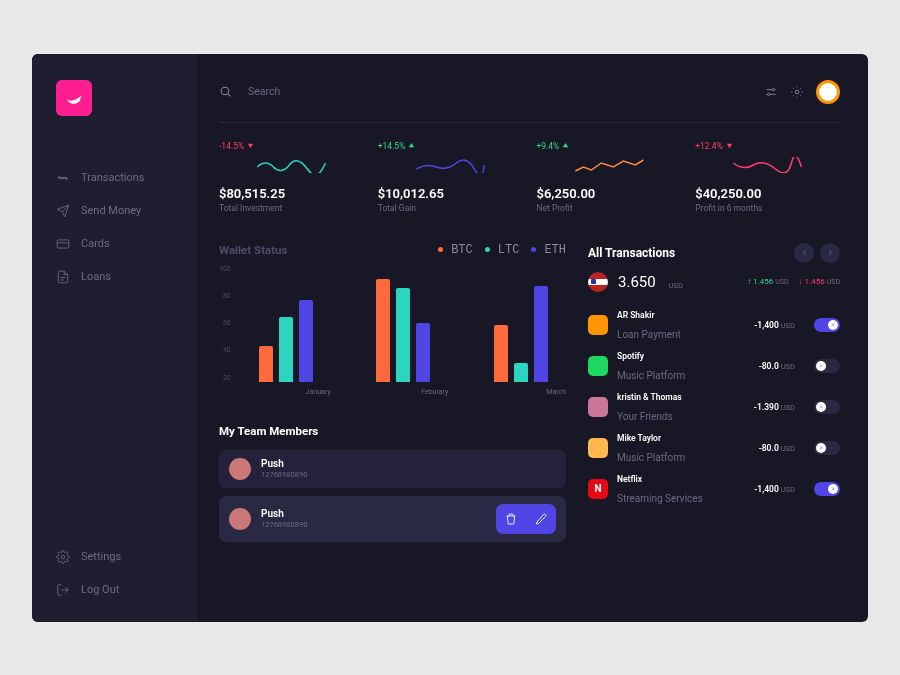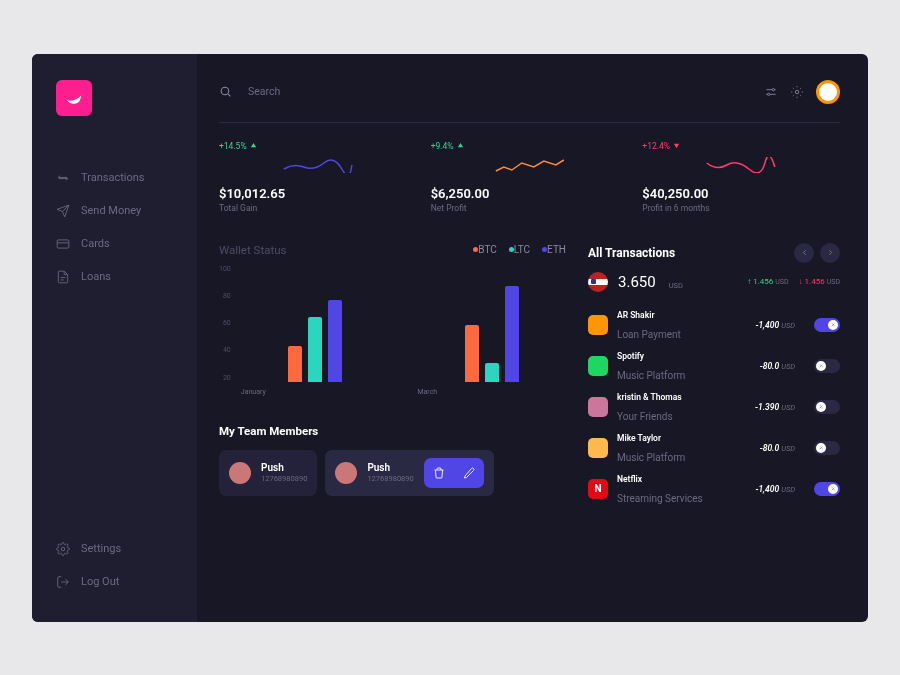--- a/index.html
+++ b/index.html
@@ -1,18 +1,18 @@
 <!DOCTYPE html>
 <html><head>
 <meta charset="utf-8">
 <style>
   * { box-sizing: border-box; margin: 0; padding: 0; }
   body { background: #e8e8ea; font-family: -apple-system, BlinkMacSystemFont, "Segoe UI", Roboto, sans-serif; display: flex; align-items: center; justify-content: center; width: 900px; height: 675px; }
   .app { width: 836px; height: 568px; background: #181726; border-radius: 6px; display: flex; overflow: hidden; }
-  .sidebar { width: 165px; background: #1f1e30; display: flex; flex-direction: column; padding: 26px 0 24px 0; }
+  .sidebar { width: 165px; background: #1f1e30; display: flex; flex-direction: column; padding: 26px 0 16px 0; }
   .logo { width: 36px; height: 36px; background: #ff1e8f; border-radius: 6px; margin-left: 24px; display:flex; align-items:center; justify-content:center; }
   .logo svg { width: 20px; height: 20px; fill:#fff; }
   .nav { margin-top: 46px; display:flex; flex-direction:column; gap:1px; }
   .nav-item { display:flex; align-items:center; gap:11px; padding: 9px 0 9px 24px; color:#6b6a81; font-size:11px; cursor:pointer; }
   .nav-item.active { background:#5046e5; color:#fff; }
   .nav-item .ico { width:14px; height:14px; display:flex; align-items:center; justify-content:center; }
   .nav-item .ico svg { width:14px; height:14px; stroke:currentColor; fill:none; stroke-width:1.5; }
   .nav-bottom { margin-top:auto; }
   .main { flex:1; padding: 26px 28px 18px 22px; overflow:hidden; display:flex; flex-direction:column; }
   .topbar { display:flex; align-items:center; gap:12px; }
@@ -27,33 +27,33 @@
   .stat-change { font-size:8.5px; display:flex; align-items:center; gap:3px; }
   .stat-change.red { color:#ff3b6b; }
   .stat-change.green { color:#2fd88b; }
   .stat-change svg { width:7px; height:7px; }
   .spark { margin-top:6px; width:100%; height:16px; }
   .stat-value { color:#fff; font-size:13px; font-weight:600; margin-top:9px; }
   .stat-label { color:#6b6a81; font-size:8.5px; margin-top:2px; }
   .content { display:flex; gap:22px; margin-top:30px; flex:1; overflow:hidden; }
   .left { flex:1; display:flex; flex-direction:column; }
   .wallet-head { display:flex; align-items:center; gap:18px; }
-  .wallet-title { color:#4d4c66; font-size:11.5px; font-weight:400; flex:1; }
-  .legend-item { display:flex; align-items:center; gap:0; font-size:10px; color:#8b8aa0; }
+  .wallet-title { color:#4d4c66; font-size:11.5px; font-weight:700; flex:1; }
+  .legend-item { display:flex; align-items:center; gap:8px; font-size:12px; color:#8b8aa0;font-family:Liberation Mono, monospace; }
   .legend-dot { width:5px; height:5px; border-radius:50%; }
   .chart { height:133px; margin-top:8px; position:relative; display:flex; }
   .y-axis { display:flex; flex-direction:column; justify-content:space-between; margin-right:10px; padding-bottom:16px; }
   .y-tick { font-size:7px; color:#4d4c66; text-align:right; }
   .bars { flex:1; display:flex; gap:28px; padding-bottom:16px; }
   .month-group { flex:1; display:flex; flex-direction:column; position:relative; }
   .bars-row { flex:1; display:flex; align-items:flex-end; gap:6px; justify-content:center; }
   .bar { width:14px; border-radius:2px 2px 0 0; }
-  .month-label { font-size:7px; color:#6b6a81; text-align:left; margin-top:6px; position:absolute; bottom:-14px; left:0; right:0;}
+  .month-label { font-size:7px; color:#6b6a81; text-align:right; margin-top:6px; position:absolute; bottom:-14px; left:0; right:0;}
   .team-title { color:#fff; font-size:11.5px; font-weight:700; margin-top:26px; }
-  .team-list { margin-top:12px; display:flex; gap:8px; }
+  .team-list { margin-top:12px; display:flex; flex-direction:column; gap:8px; }
   .team-item { background:#23223a; border-radius:7px; padding:8px 10px; display:flex; align-items:center; gap:10px; }
   .team-item.selected { background:#2a2943; }
   .team-avatar { width:22px; height:22px; border-radius:50%; background:#c77; }
   .team-info-name { color:#fff; font-size:10px; font-weight:600; }
   .team-info-sub { color:#6b6a81; font-size:7.5px; margin-top:1px; }
   .team-actions { margin-left:auto; display:flex; background:#5046e5; border-radius:7px; overflow:hidden; }
   .team-action { width:30px; height:30px; display:flex; align-items:center; justify-content:center; cursor:pointer; }
   .team-action svg { width:12px; height:12px; stroke:#fff; fill:none; stroke-width:1.8; }
   .right { width:252px; display:flex; flex-direction:column; }
   .trans-head { display:flex; align-items:center; }
@@ -68,21 +68,21 @@
   .summary-unit { color:#6b6a81; font-size:7.5px; margin-left:3px; align-self:flex-end; padding-bottom:2px; }
   .delta { font-size:8px; display:flex; align-items:center; gap:2px; }
   .delta.up { color:#2fd88b; }
   .delta.down { color:#ff3b6b; }
   .delta-unit { color:#6b6a81; font-size:7px; }
   .trans-list { margin-top:18px; display:flex; flex-direction:column; gap:11px; }
   .trans-item { display:flex; align-items:center; gap:9px; }
   .trans-avatar { width:20px; height:20px; border-radius:5px; display:flex; align-items:center; justify-content:center; font-size:10px; font-weight:700; color:#fff; }
   .trans-info-name { color:#fff; font-size:8.5px; font-weight:600; }
   .trans-info-sub { color:#6b6a81; font-size:10px; margin-top:9px; }
-  .trans-amount { margin-left:auto; font-size:8.5px; font-weight:600; color:#fff;font-style:italic; }
+  .trans-amount { margin-left:auto; font-size:8.5px; font-weight:600; color:#fff; }
   .trans-amount-unit { color:#6b6a81; font-weight:400; font-size:7.5px; margin-left:2px; }
   .toggle { width:26px; height:14px; border-radius:7px; background:#2a2943; margin-left:10px; display:flex; align-items:center; padding:2px; cursor:pointer; }
   .toggle.on { justify-content:flex-end; background:#5046e5; }
   .toggle-knob { width:10px; height:10px; border-radius:50%; background:#fff; display:flex; align-items:center; justify-content:center; }
   .toggle-knob svg{ width:6px; height:6px; stroke:#5046e5; fill:none; stroke-width:2.5;}
 </style>
 </head>
 <body>
 
 <div class="app">
@@ -166,20 +166,30 @@
           <circle cx="12" cy="12" r="3"></circle>
           <path d="M12 2v2M12 20v2M4.9 4.9l1.4 1.4M17.7 17.7l1.4 1.4M2 12h2M20 12h2M4.9 19.1l1.4-1.4M17.7 6.3l1.4-1.4"></path>
         </svg>
       <div class="avatar-top">
           <div class="avatar-top-inner"></div>
         </div>
     </div>
     <div class="divider"></div>
 
     <div class="stats" id="stats-row">
+    <div class="stat">
+      <div class="stat-change red">-14.5%<svg viewBox="0 0 8 8">
+              <path d="M4 7L1 2h6z" fill="currentColor"></path>
+            </svg></div>
+      <svg class="spark" viewBox="0 0 72 16">
+            <path d="M2 10 Q10 2 18 10 T34 8 T52 12 T70 6" stroke="#2bd6c0" fill="none" stroke-width="1.5"></path>
+          </svg>
+      <div class="stat-value">$80,515.25</div>
+      <div class="stat-label">Total Investment</div>
+    </div>
     <div class="stat">
       <div class="stat-change green">+14.5%<svg viewBox="0 0 8 8">
               <path d="M4 1l3 5H1z" fill="currentColor"></path>
             </svg></div>
       <svg class="spark" viewBox="0 0 72 16">
             <path d="M2 12 Q12 6 22 10 T42 6 T60 12 T70 8" stroke="#5046e5" fill="none" stroke-width="1.5"></path>
           </svg>
       <div class="stat-value">$10,012.65</div>
       <div class="stat-label">Total Gain</div>
     </div>
@@ -233,20 +243,28 @@
               <div class="y-tick">20</div>
             </div>
           <div class="bars" id="bars">
               <div class="month-group">
                 <div class="bars-row">
                   <div class="bar" style="height:30%;background:#ff6a3d"></div>
                   <div class="bar" style="height:55.00000000000001%;background:#2bd6c0"></div>
                   <div class="bar" style="height:70%;background:#5046e5"></div>
                 </div>
                 <div class="month-label">January</div>
+              </div>
+              <div class="month-group">
+                <div class="bars-row">
+                  <div class="bar" style="height:88%;background:#ff6a3d"></div>
+                  <div class="bar" style="height:80%;background:#2bd6c0"></div>
+                  <div class="bar" style="height:50%;background:#5046e5"></div>
+                </div>
+                <div class="month-label">Feburary</div>
               </div>
               <div class="month-group">
                 <div class="bars-row">
                   <div class="bar" style="height:48%;background:#ff6a3d"></div>
                   <div class="bar" style="height:16%;background:#2bd6c0"></div>
                   <div class="bar" style="height:82%;background:#5046e5"></div>
                 </div>
                 <div class="month-label">March</div>
               </div>
             </div>

